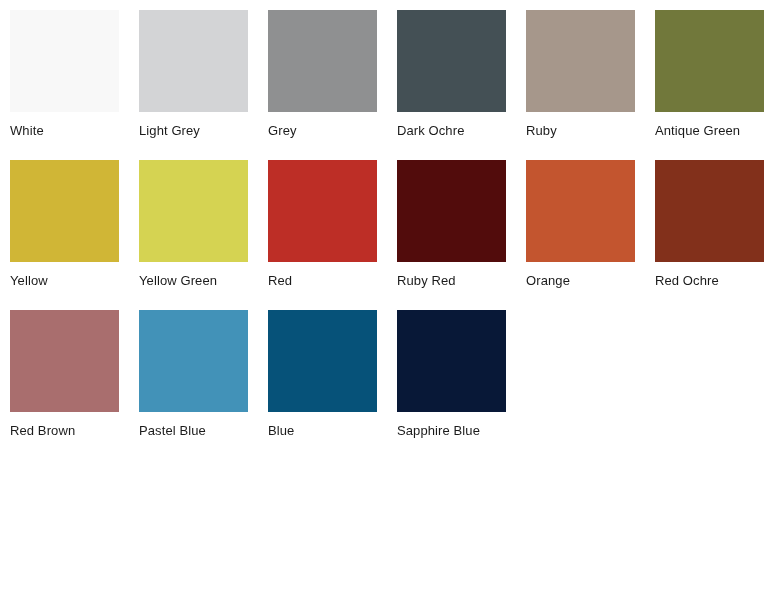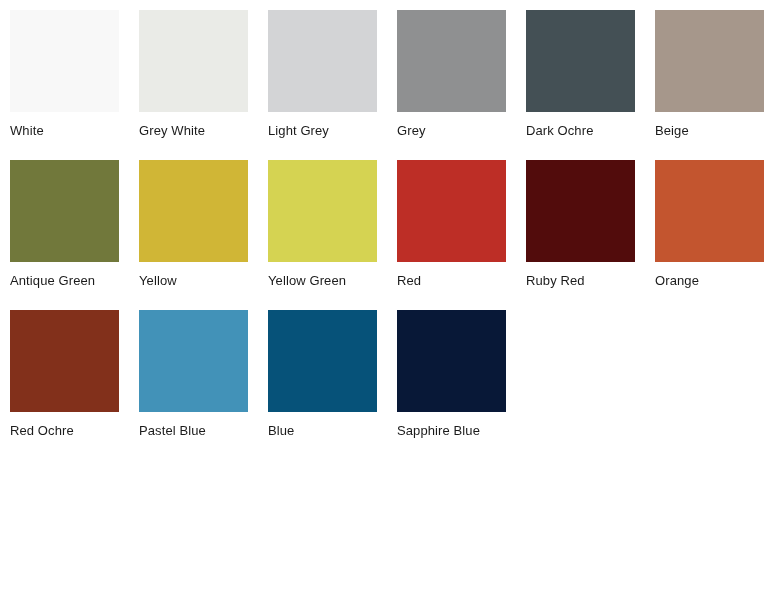--- a/index.html
+++ b/index.html
@@ -54,38 +54,34 @@
 </style>
 </head>
 <body style="background: rgb(255, 255, 255);">
 
 <div id="palette-grid">
     <div class="swatch-cell">
       <div class="swatch-chip" style="background-color: rgb(248, 248, 248);"></div>
       <div class="swatch-label">White</div>
     </div>
     <div class="swatch-cell">
-      <div class="swatch-chip" style="background-color: rgb(234, 235, 231);"></div>
-      <div class="swatch-label">Grey White</div>
-    </div>
-    <div class="swatch-cell">
       <div class="swatch-chip" style="background-color: rgb(211, 212, 214);"></div>
       <div class="swatch-label">Light Grey</div>
     </div>
     <div class="swatch-cell">
       <div class="swatch-chip" style="background-color: rgb(143, 144, 145);"></div>
       <div class="swatch-label">Grey</div>
     </div>
     <div class="swatch-cell">
       <div class="swatch-chip" style="background-color: rgb(68, 80, 85);"></div>
       <div class="swatch-label">Dark Ochre</div>
     </div>
     <div class="swatch-cell">
       <div class="swatch-chip" style="background-color: rgb(166, 151, 139);"></div>
-      <div class="swatch-label">Beige</div>
+      <div class="swatch-label">Ruby</div>
     </div>
     <div class="swatch-cell">
       <div class="swatch-chip" style="background-color: rgb(113, 120, 59);"></div>
       <div class="swatch-label">Antique Green</div>
     </div>
     <div class="swatch-cell">
       <div class="swatch-chip" style="background-color: rgb(208, 182, 54);"></div>
       <div class="swatch-label">Yellow</div>
     </div>
     <div class="swatch-cell">
@@ -102,20 +98,24 @@
     </div>
     <div class="swatch-cell">
       <div class="swatch-chip" style="background-color: rgb(195, 85, 47);"></div>
       <div class="swatch-label">Orange</div>
     </div>
     <div class="swatch-cell">
       <div class="swatch-chip" style="background-color: rgb(130, 48, 27);"></div>
       <div class="swatch-label">Red Ochre</div>
     </div>
     <div class="swatch-cell">
+      <div class="swatch-chip" style="background-color: rgb(169, 110, 110);"></div>
+      <div class="swatch-label">Red Brown</div>
+    </div>
+    <div class="swatch-cell">
       <div class="swatch-chip" style="background-color: rgb(66, 146, 184);"></div>
       <div class="swatch-label">Pastel Blue</div>
     </div>
     <div class="swatch-cell">
       <div class="swatch-chip" style="background-color: rgb(6, 82, 121);"></div>
       <div class="swatch-label">Blue</div>
     </div>
     <div class="swatch-cell">
       <div class="swatch-chip" style="background-color: rgb(8, 24, 55);"></div>
       <div class="swatch-label">Sapphire Blue</div>

